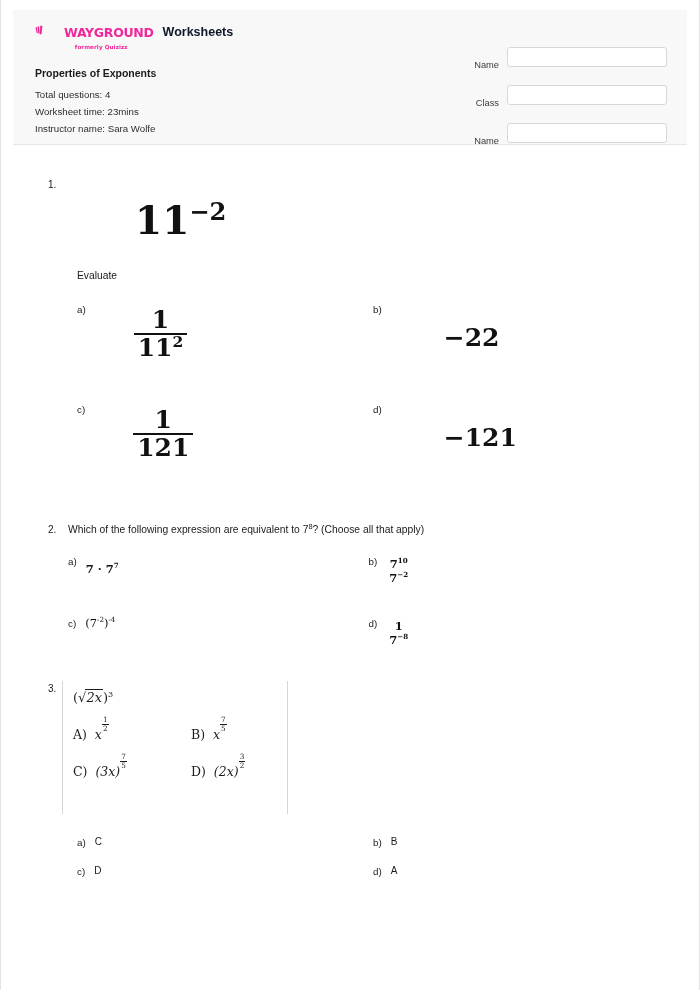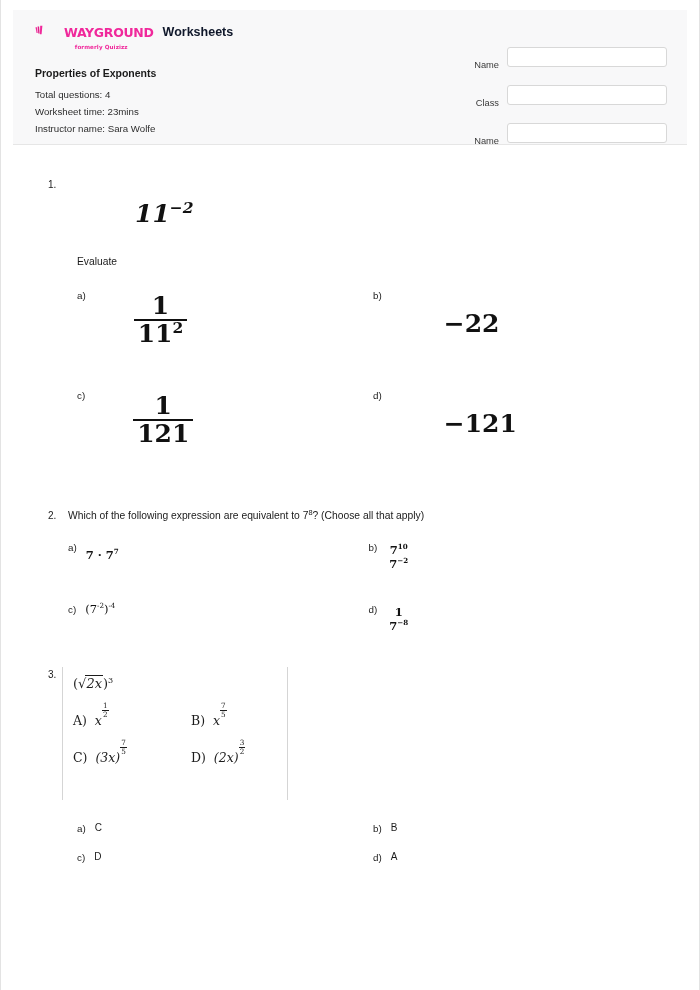--- a/index.html
+++ b/index.html
@@ -120,25 +120,24 @@
   .qbody { padding-left: 42px; }
 
   .q-prompt-text {
     font-size: 10.3px;
     color: #1a1a1a;
     line-height: 1.4;
   }
   .q-prompt-math {
     font-family: "DejaVu Serif", serif;
     font-weight: bold;
-    font-size: 25px;
+    font-size: 39px;
     color: #111;
     line-height: 1;
     padding-left: 58px;
-    font-style: italic;
   }
   .q-sub {
     font-size: 10.3px;
     color: #1a1a1a;
   }
 
   .opts {
     display: flex;
     flex-wrap: wrap;
   }

